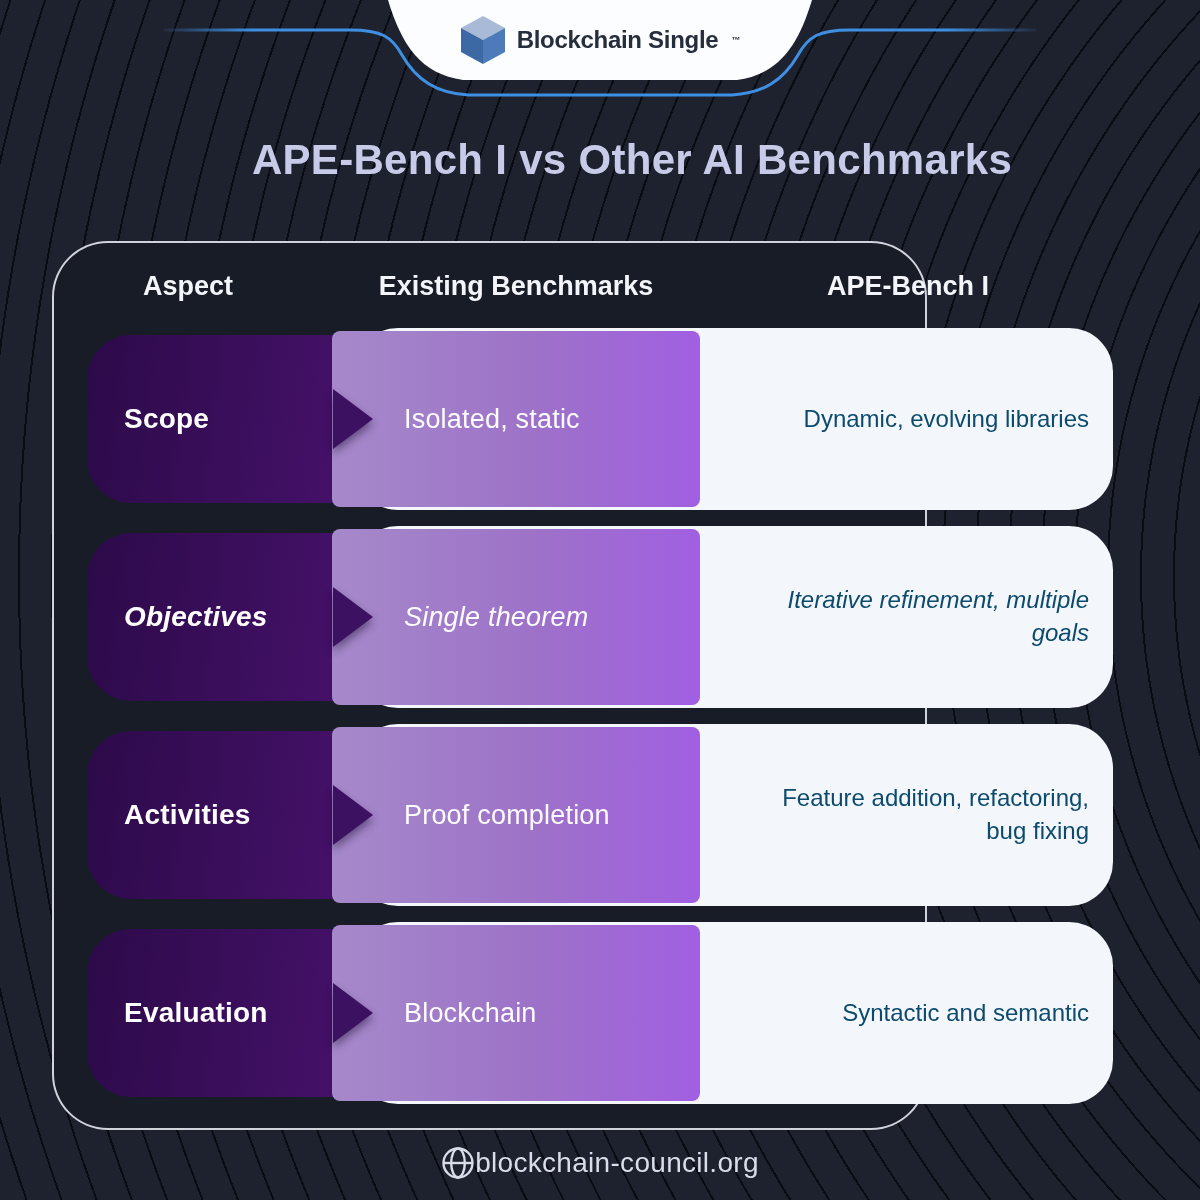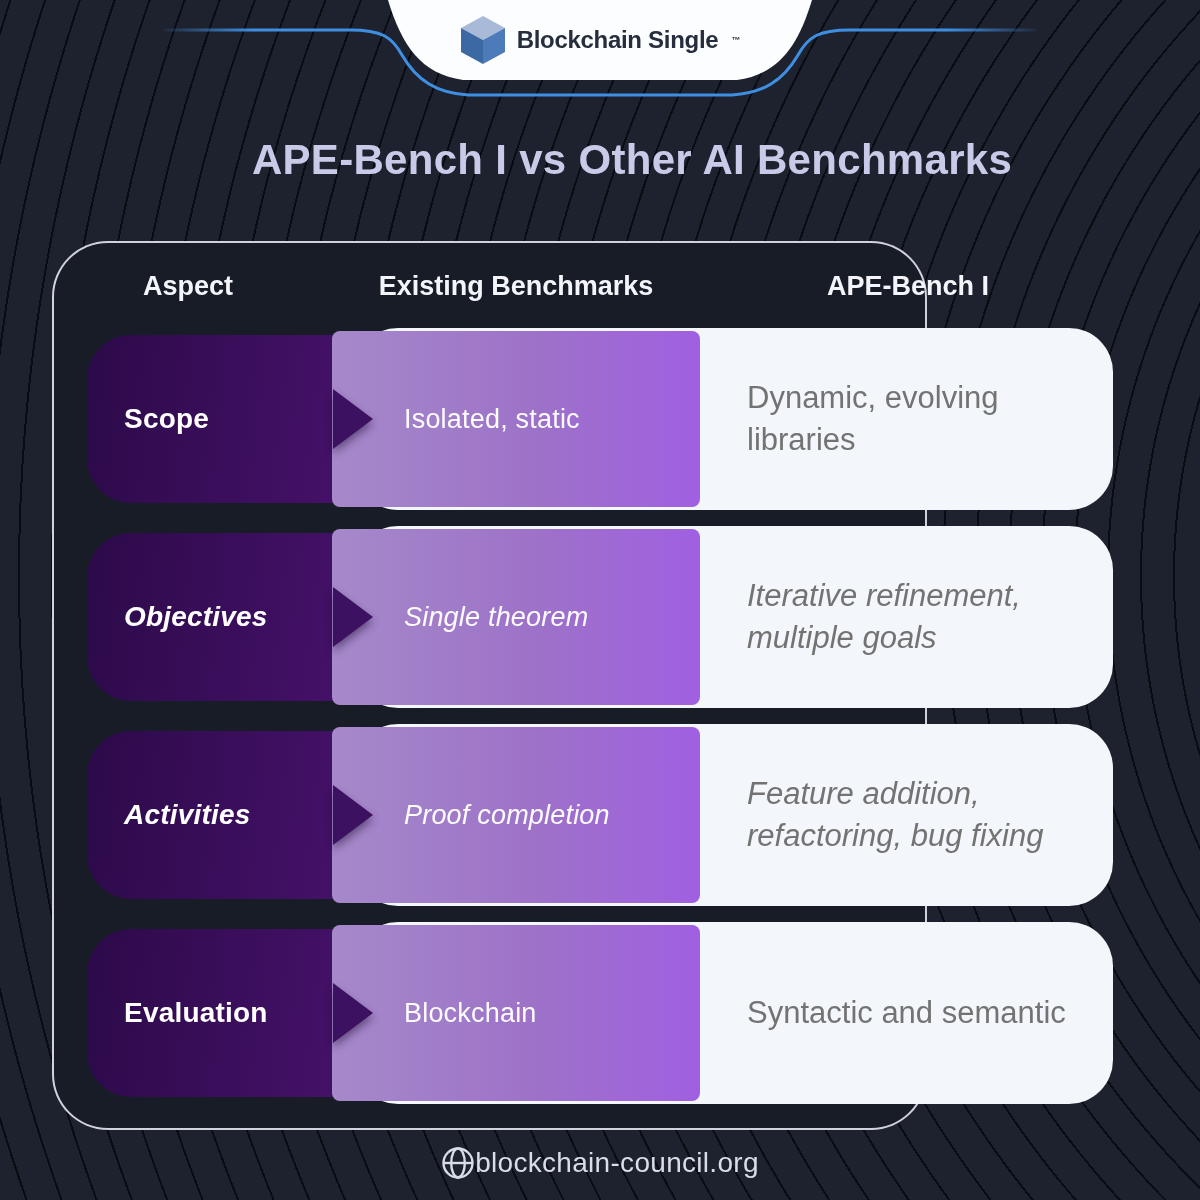--- a/index.html
+++ b/index.html
@@ -39,29 +39,29 @@
     border:2px solid rgba(233,236,246,0.88);
     border-radius:56px;box-sizing:border-box;
   }
   .thead span{
     position:absolute;top:28px;font-size:27px;font-weight:700;color:#f4f5fa;white-space:nowrap;
   }
   .th-aspect{left:89px;}
   .th-existing{left:462px;transform:translateX(-50%);}
   .th-ape{left:841px;transform:translateX(-50%);margin-left:13px;}
   .row{position:absolute;left:0;width:1092px;height:182px;}
-  .row-0{top:85px;} .row-1{top:283px;font-style:italic;} .row-2{top:481px;font-style:italic;} .row-3{top:679px;}
+  .row-0{top:85px;} .row-1{top:283px;font-style:italic;} .row-2{top:481px;} .row-3{top:679px;}
   .pill-white{
     position:absolute;left:300px;right:33px;top:0;bottom:0;z-index:1;
     background:#f3f6fa;border-radius:44px;
     display:flex;align-items:center;
   }
   .pill-white p{
     margin:0 24px 0 393px;width:360px;
-    font-size:31px;color:#737373;line-height:1.36;
+    font-size:24px;color:#0c4a6e;line-height:1.36;text-align:right;
   }
   .pill-dark{
     position:absolute;left:33px;width:330px;top:7px;bottom:7px;z-index:2;
     background:linear-gradient(97deg,#2c0a49 0%,#4c1372 100%);
     border-radius:44px 0 0 44px;
     display:flex;align-items:center;
   }
   .pill-dark span{
     margin-left:37px;font-size:28px;font-weight:700;color:#ffffff;letter-spacing:0.2px;
   }

